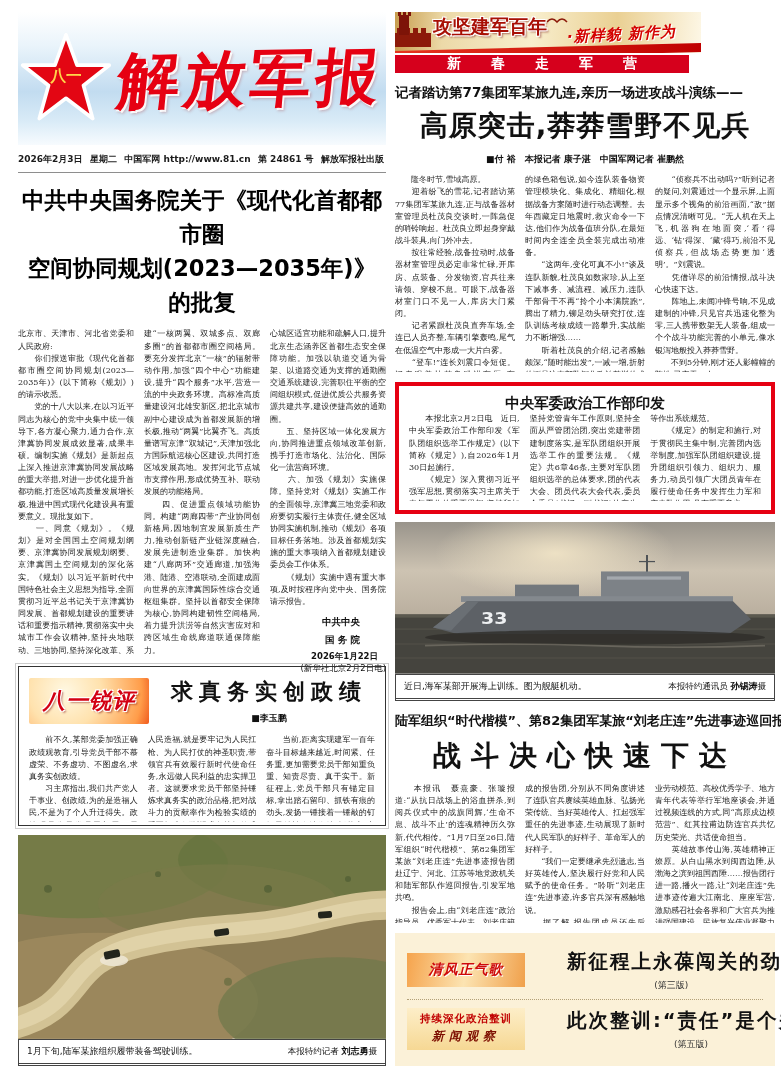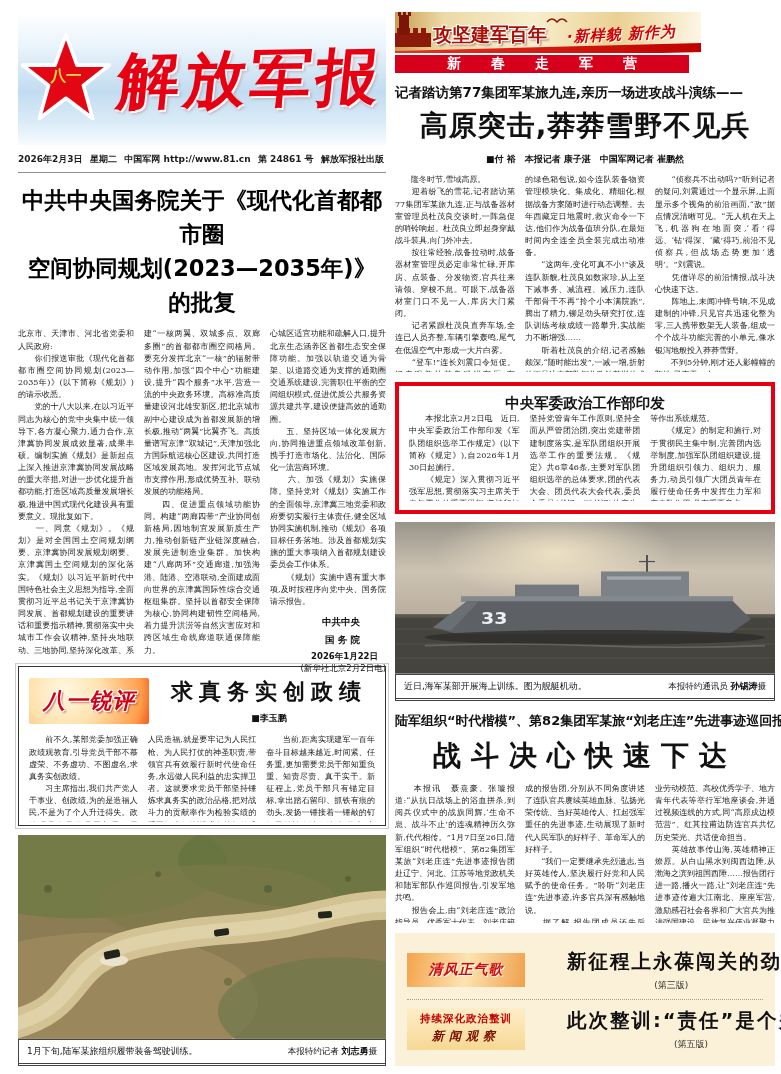--- a/index.html
+++ b/index.html
@@ -73,21 +73,21 @@
   
   .photo { position:relative; overflow:hidden; }
   .tank-photo { margin-top:9px; height:208px; }
   .navy-photo { margin-top:8px; height:184px; }
   .photo svg { display:block; width:100%; height:100%; }
 
   
   .banner { width:306px; height:50px; position:relative; overflow:hidden;
     background:linear-gradient(95deg,#c79d4e 0%,#ecd9a8 16%,#f8eecd 45%,#ead093 72%,#fdf7e6 100%); }
   .banner-main {
-    position:absolute; left:38px; top:10px; font-size:19px; font-weight:900; color:#a80f05; letter-spacing:0;
+    position:absolute; left:38px; top:2px; font-size:19px; font-weight:900; color:#a80f05; letter-spacing:0;
     text-shadow:-1px -1px 0 #fff,1px -1px 0 #fff,-1px 1px 0 #fff,1px 1px 0 #fff,2px 2px 2px rgba(110,0,0,.55);
     white-space:nowrap;
   }
   .banner-sub {
     position:absolute; left:172px; top:13px; font-size:15px; font-weight:bold; font-style:italic; color:#d40000;
     transform:rotate(-3deg); text-shadow:1px 1px 0 #fff; white-space:nowrap; letter-spacing:1px;
   }
   .banner-ribbon { position:absolute; left:0; bottom:-3px; width:100%; height:9px; background:linear-gradient(90deg,#e6341e,#c00000); transform:skewY(-1.5deg); }
   .redbar {
     width:294px; height:22px; margin-top:2px; background:#d6001c; color:#fff;

